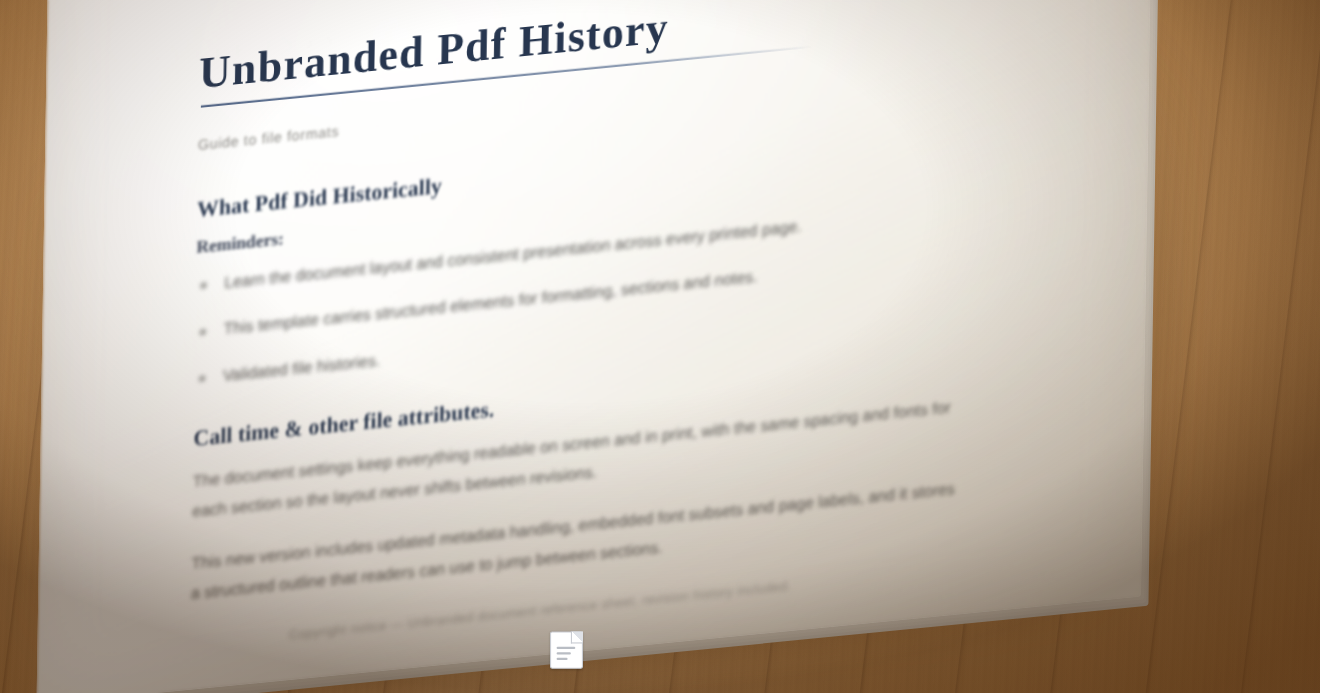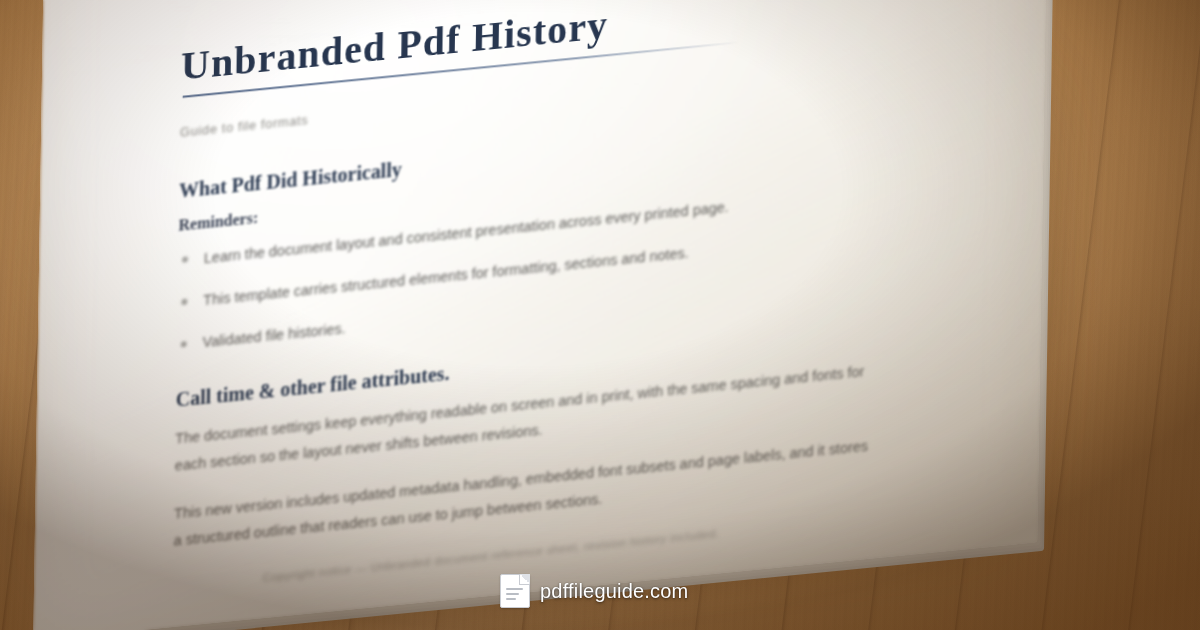--- a/index.html
+++ b/index.html
@@ -285,16 +285,15 @@
   <div id="vignette"></div>
 
   <div id="watermark">
     <span class="wm-icon">
       <span class="wm-lines">
         <i></i>
           <i></i>
           <i></i>
       </span>
     </span>
-    <span class="wm-text">pdffileguide.com</span>
   </div>
 
 </div>
 
 </body></html>

